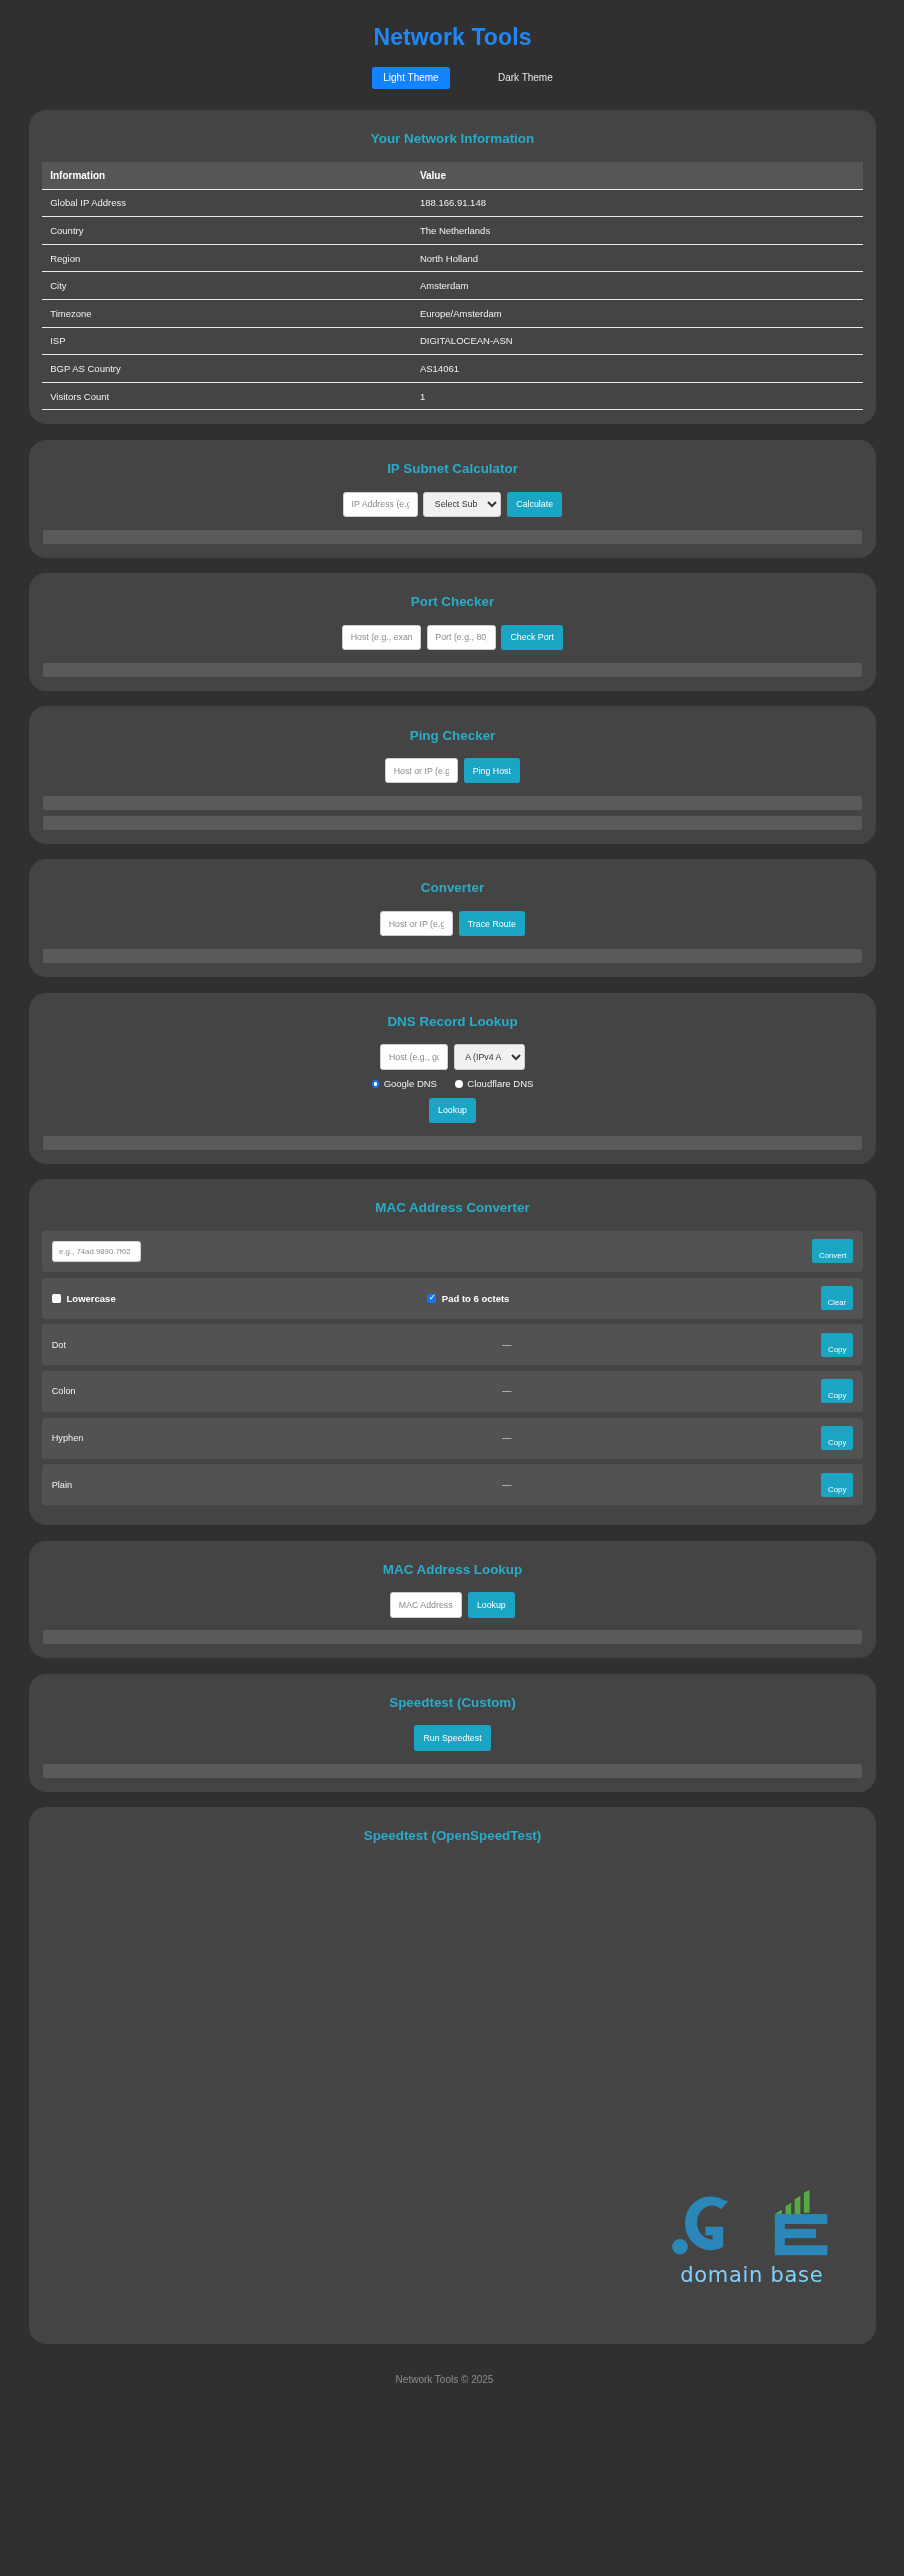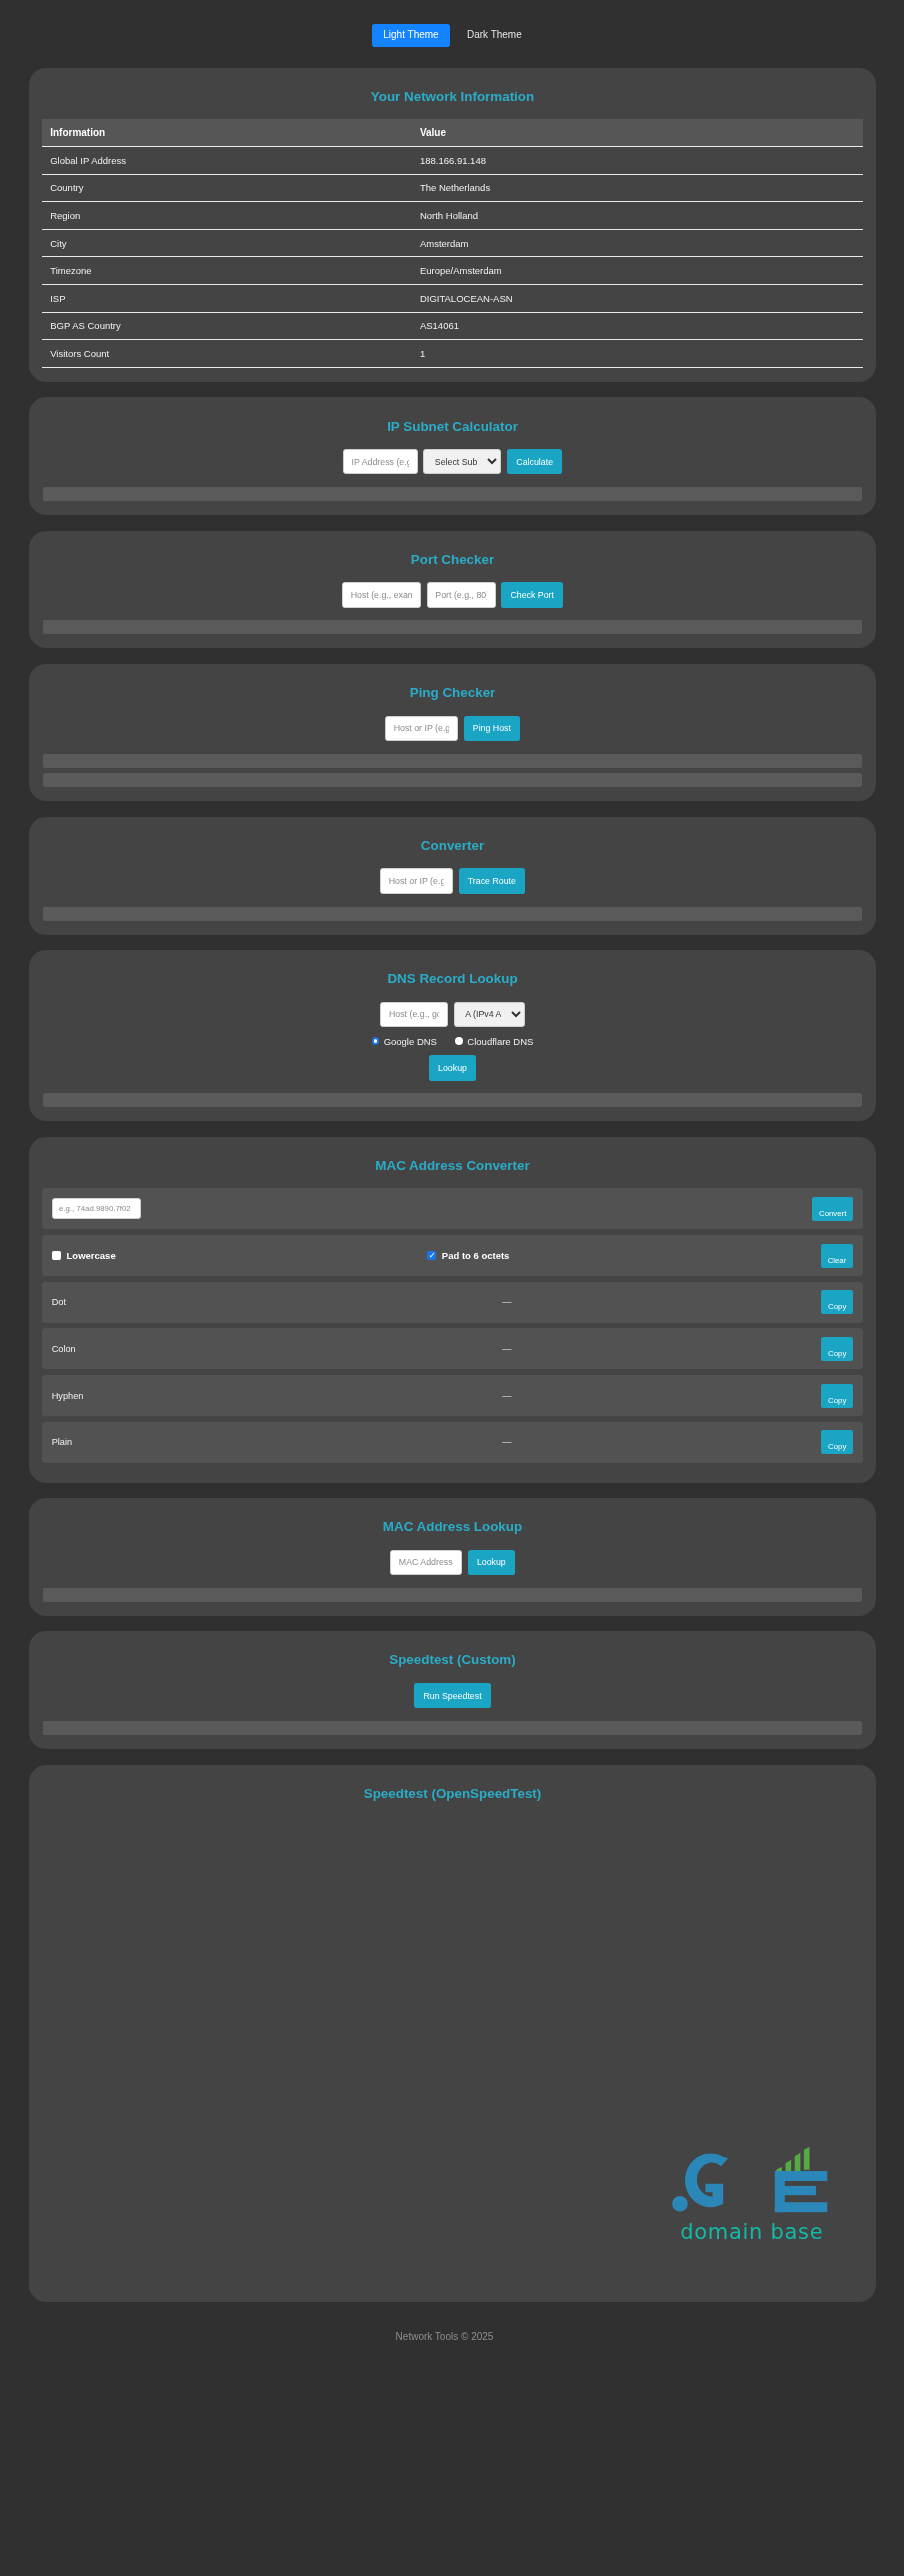--- a/index.html
+++ b/index.html
@@ -15,21 +15,21 @@
   .header { padding-top: 24px; text-align: center; }
   .app-title {
     font-size: 23px; font-weight: bold; color: #1e88f7;
     margin: 0 0 15.5px 0; letter-spacing: 0.1px;
   }
   .theme-row { display: flex; justify-content: center; gap: 5.7px; margin-bottom: 21px; }
   .theme-btn {
     font-family: "Liberation Sans", sans-serif;
     font-size: 10px; line-height: 1;
     padding: 6.4px 11.3px; border: none; border-radius: 2.8px;
-    cursor: pointer; color: #ffffff;
+    cursor: pointer; color: #ffffff; margin-left: 31px;
   }
   .theme-btn.active { background: #1383ff; }
   .theme-btn.inactive { background: transparent; color: #e6e6e6; }
 
   
   .card {
     width: 847px; margin: 0 auto 15.5px auto;
     background: #444444; border-radius: 17px;
     padding: 15.5px 12.7px 14px 12.7px;
   }
@@ -135,36 +135,37 @@
 
   
   .ost-card { min-height: 537px; position: relative; }
   .ost-body { height: 452px; position: relative; }
   .ost-logo {
     position: absolute; right: 30px; bottom: 24px;
     width: 163px; text-align: center;
   }
   .ost-logo-mark { display: block; }
   .ost-logo-text {
-    color: #14b8a6; font-size: 21px; letter-spacing: 0.7px;
+    color: #7dd3fc; font-size: 21px; letter-spacing: 0.7px;
     margin-top: 5px; font-family: "DejaVu Sans", sans-serif;
   }
 
   
   .footer {
     text-align: center; color: #8e8e8e; font-size: 10px;
     padding: 14px 16px 17px 0;
   }
 </style>
 </head>
 <body>
 
 <div class="page">
 
   <div class="header">
+    <h1 class="app-title">Network Tools</h1>
     <div class="theme-row">
       <button class="theme-btn active">Light Theme</button>
       <button class="theme-btn inactive">Dark Theme</button>
     </div>
   </div>
 
   <div class="card">
     <div class="card-title">Your Network Information</div>
     <table class="info">
       <thead>

